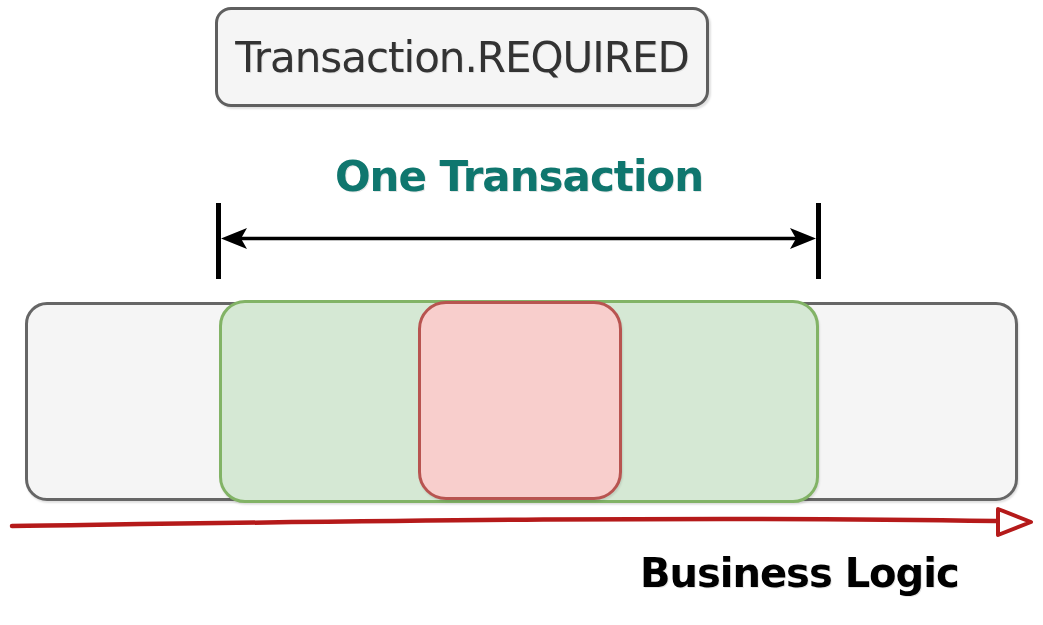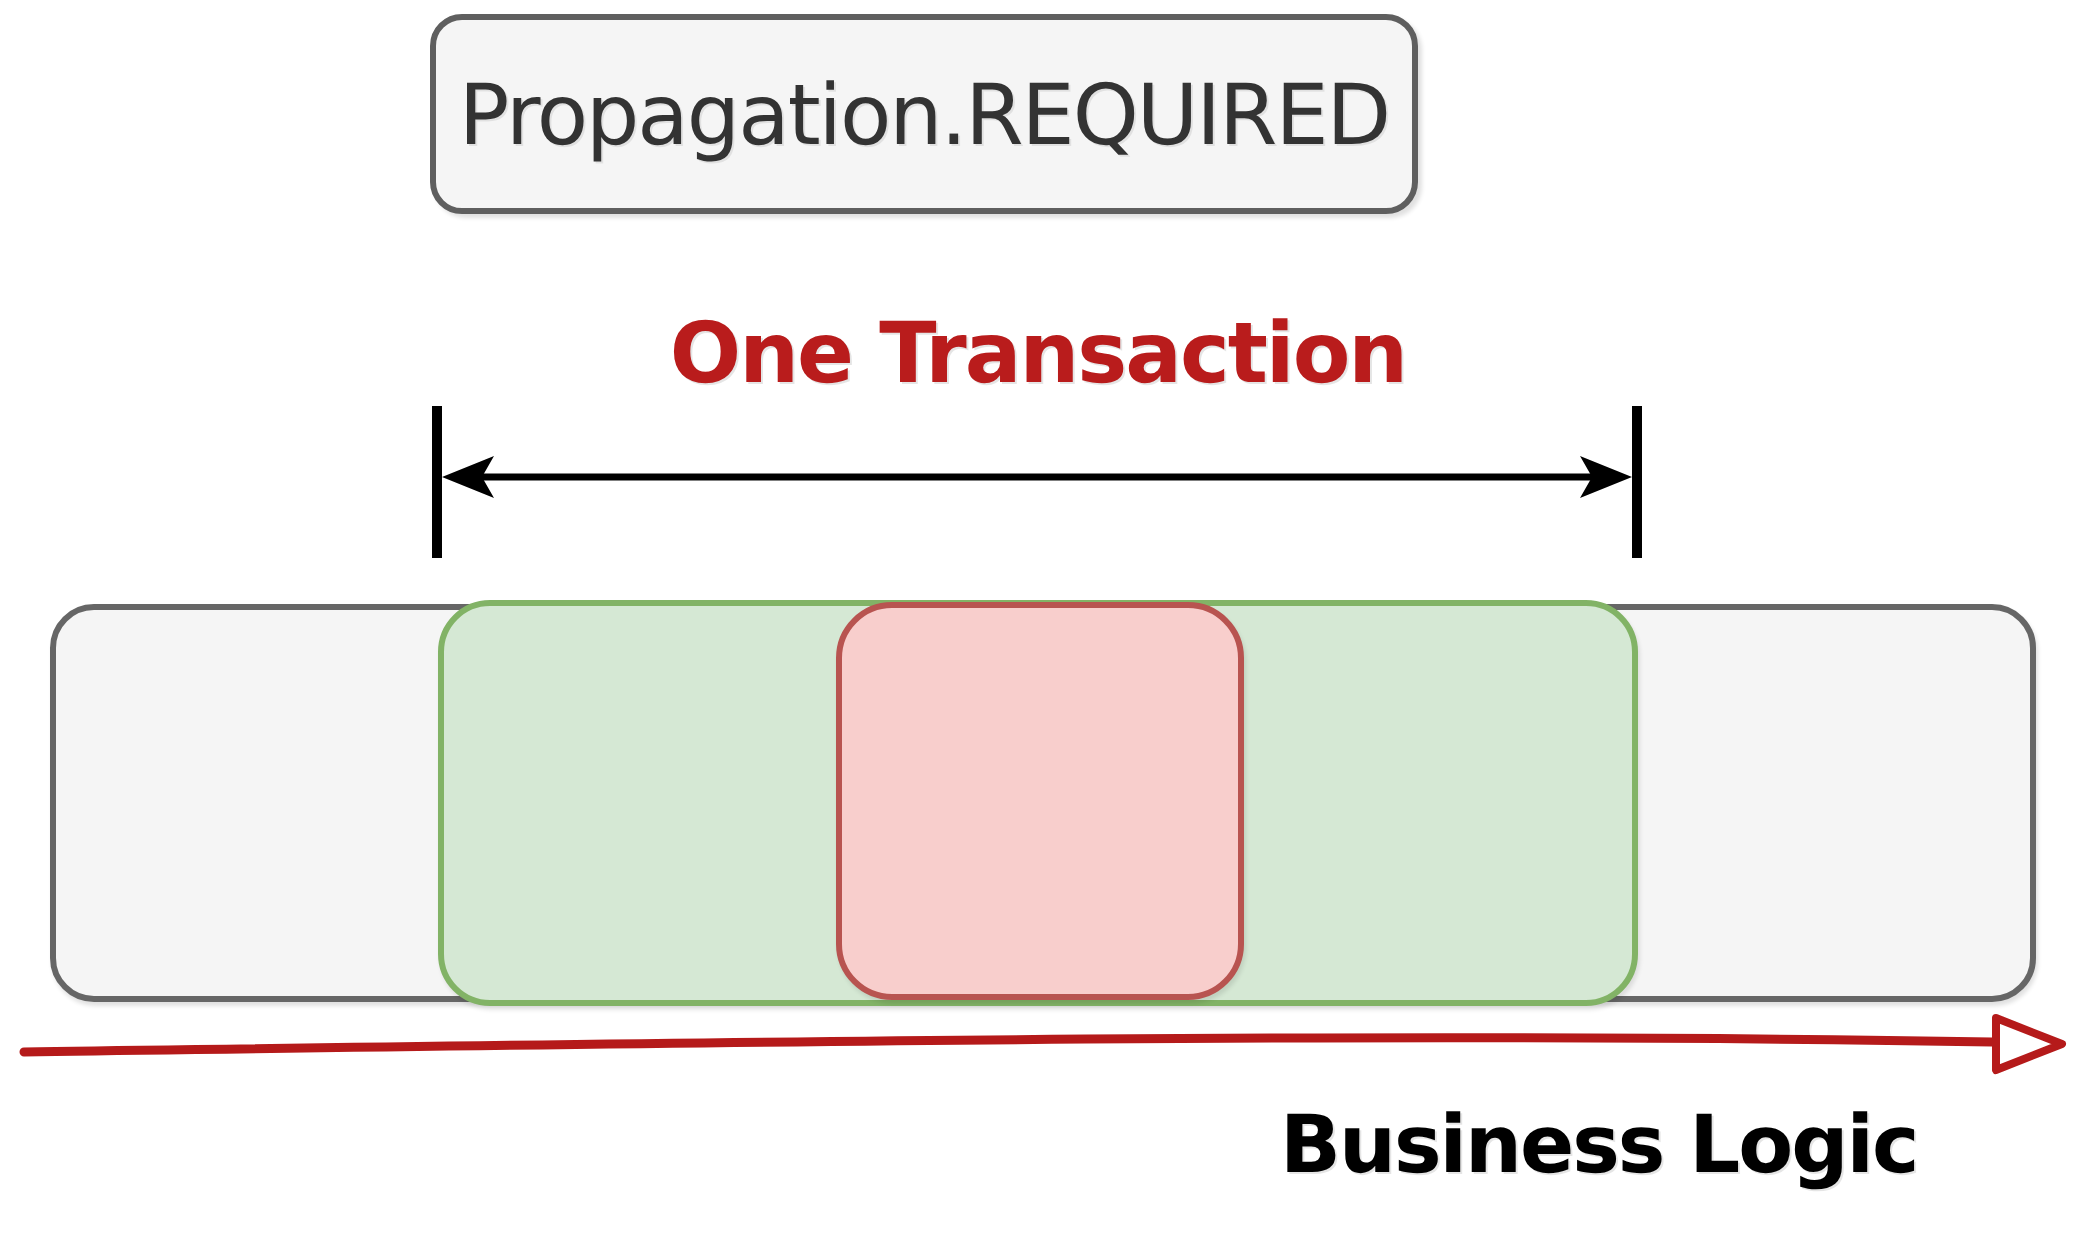--- a/index.html
+++ b/index.html
@@ -42,21 +42,21 @@
   
   .span-label {
     position: absolute;
     left: 219px;
     top: 152px;
     width: 600px;
     text-align: center;
     font-size: 42px;
     font-weight: bold;
     letter-spacing: -1px;
-    color: #b91c1c;
+    color: #0f766e;
     white-space: nowrap;
     text-shadow: 1px 1px 0 rgba(0,0,0,0.10);
   }
 
   
   .span-arrow {
     position: absolute;
     left: 0;
     top: 195px;
     width: 1043px;
@@ -137,21 +137,21 @@
     white-space: nowrap;
     text-shadow: 1px 1px 0 rgba(0,0,0,0.10);
   }
 </style>
 </head>
 <body>
 
 <div class="stage">
 
   <div class="title-box">
-    <span class="title-text">Propagation.REQUIRED</span>
+    <span class="title-text">Transaction.REQUIRED</span>
   </div>
 
   <div class="span-label">One Transaction</div>
 
   <svg class="span-arrow" viewBox="0 0 1043 95">
     <line class="tick" x1="218.5" y1="8" x2="218.5" y2="84" stroke="#000000"></line>
     <line class="tick" x1="818.5" y1="8" x2="818.5" y2="84" stroke="#000000"></line>
     <line class="shaft" x1="240" y1="43.5" x2="797" y2="43.5" stroke="#000000"></line>
     <path d="M221,43.5 L247,33 L241,43.5 L247,54 Z" fill="#000000"></path>
     <path d="M816,43.5 L790,33 L796,43.5 L790,54 Z" fill="#000000"></path>

